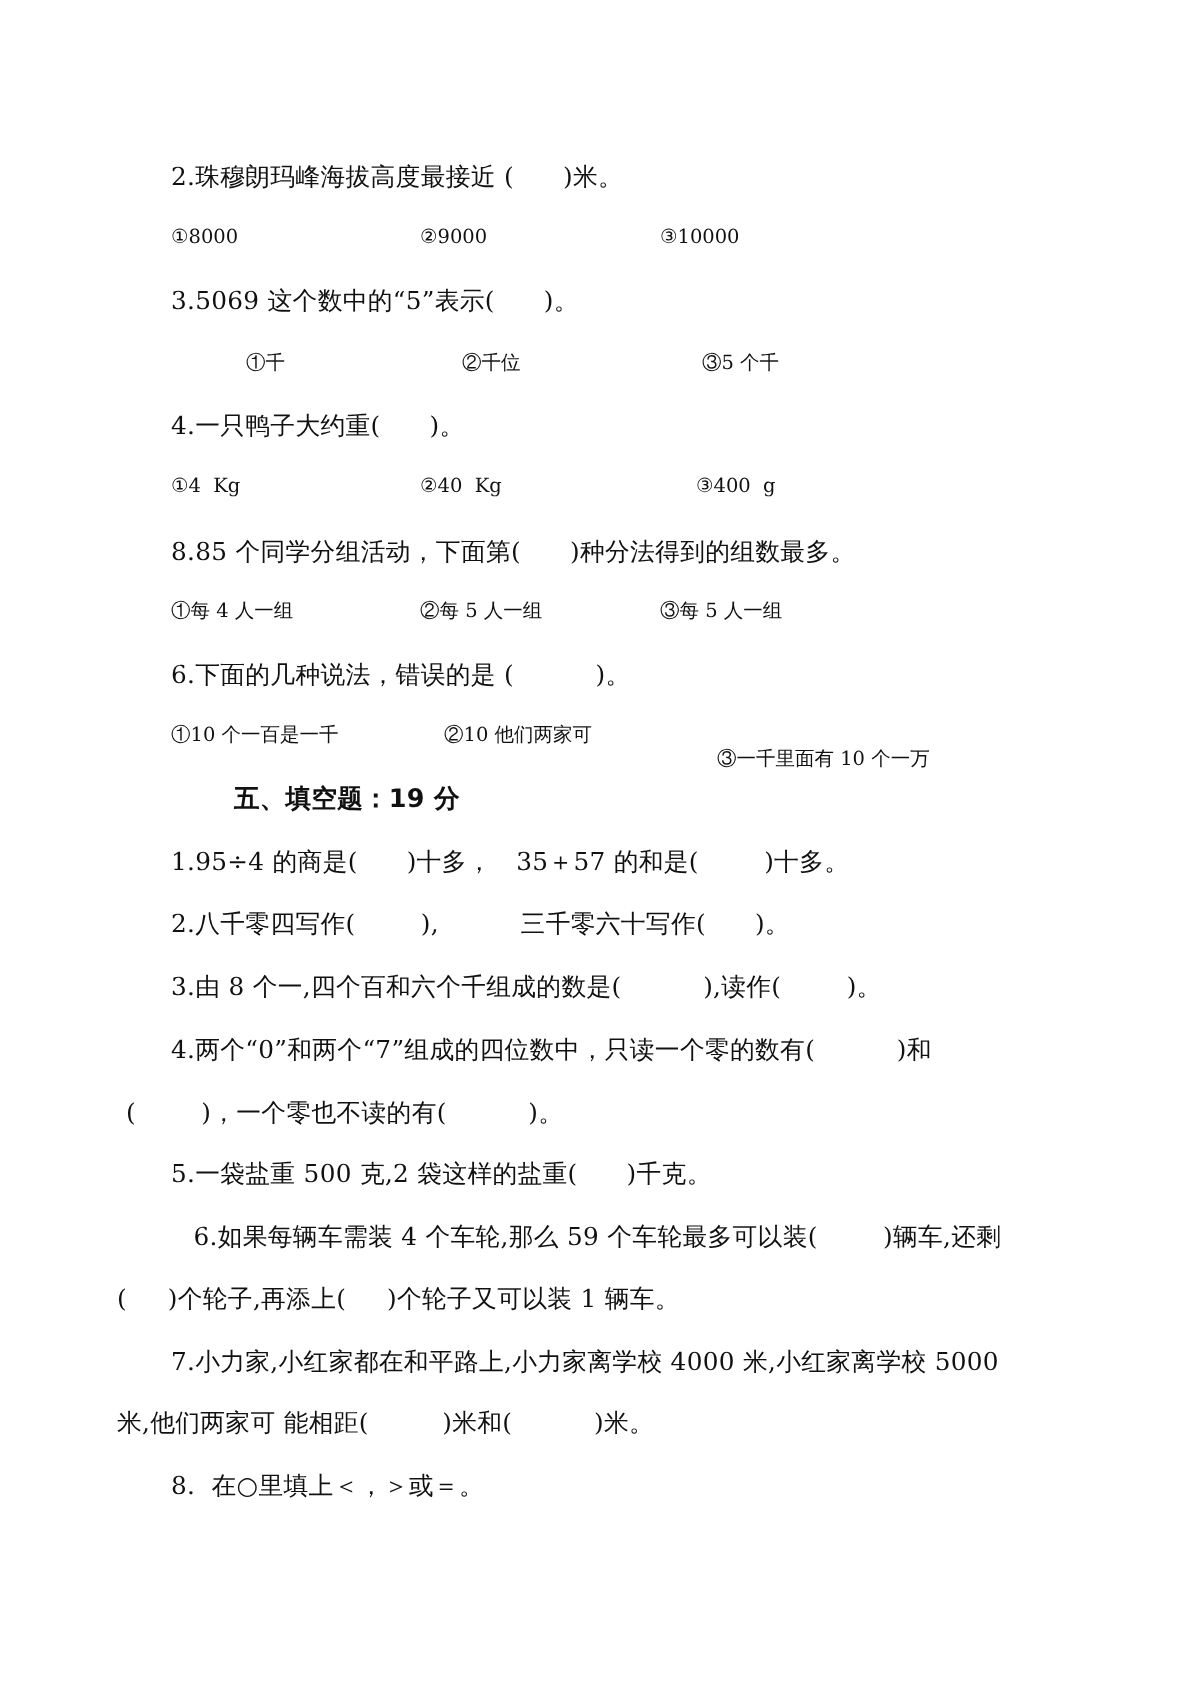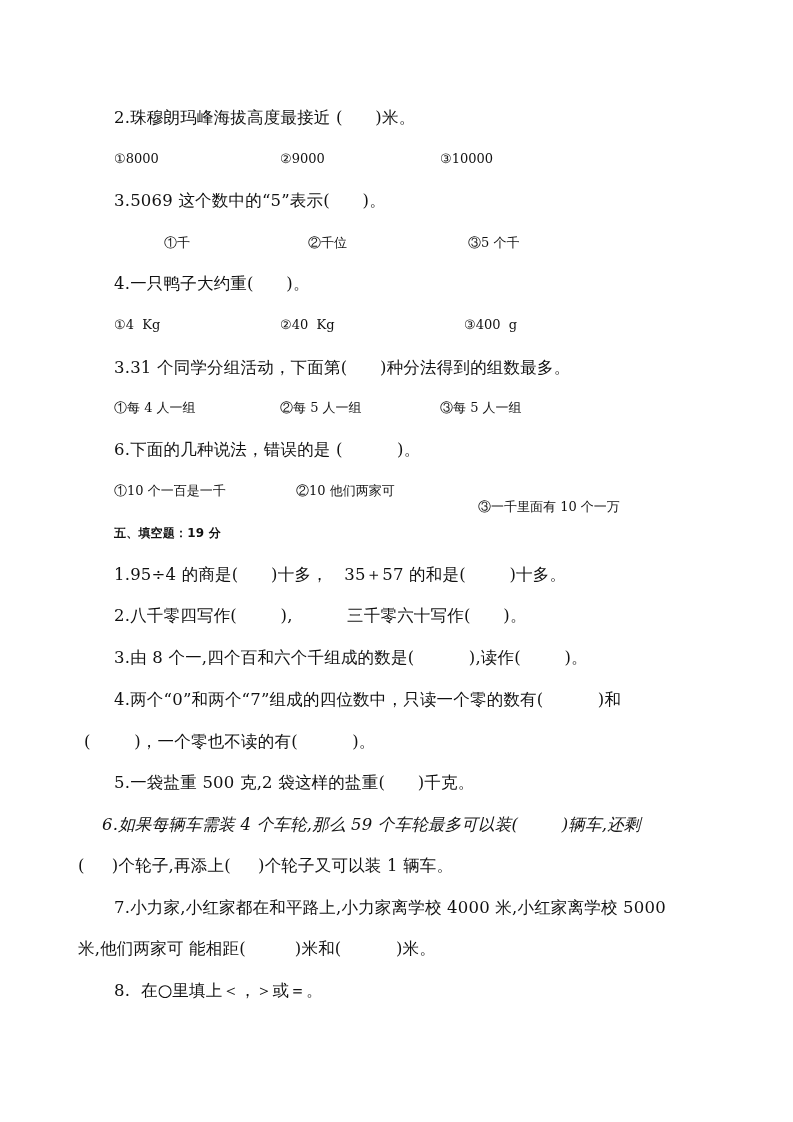--- a/index.html
+++ b/index.html
@@ -11,21 +11,22 @@
     .line {
       position: absolute;
       font-size: 16.5px;
       line-height: 22px;
       white-space: pre;
       letter-spacing: 0.2px;
     }
     .heading {
       font-family: "DejaVu Sans", "Liberation Sans", sans-serif;
       font-weight: bold;
-      font-size: 12px;
+      font-size: 17px;
+      margin-left: 42px;
     }
     .opt { position: absolute; font-size: 13px; line-height: 22px; white-space: pre; }
   </style>
 </head>
 <body>
 
 <div class="line" style="left:114px; top:107px;">2.珠穆朗玛峰海拔高度最接近 (      )米。</div>
 <div class="opt" style="left:114px; top:148px;">①8000</div>
 <div class="opt" style="left:280px; top:148px;">②9000</div>
 <div class="opt" style="left:440px; top:148px;">③10000</div>
@@ -33,35 +34,35 @@
 <div class="line" style="left:114px; top:190px;">3.5069 这个数中的“5”表示(      )。</div>
 <div class="opt" style="left:140px; top:232px;margin-left:24px;">①千</div>
 <div class="opt" style="left:308px; top:232px;">②千位</div>
 <div class="opt" style="left:468px; top:232px;">③5 个千</div>
 
 <div class="line" style="left:114px; top:273px;">4.一只鸭子大约重(      )。</div>
 <div class="opt" style="left:114px; top:314px;">①4  Kg</div>
 <div class="opt" style="left:280px; top:314px;">②40  Kg</div>
 <div class="opt" style="left:440px; top:314px;margin-left:24px;">③400  g</div>
 
-<div class="line" style="left:114px; top:357px;">3.31 个同学分组活动，下面第(      )种分法得到的组数最多。</div>
+<div class="line" style="left:114px; top:357px;">8.85 个同学分组活动，下面第(      )种分法得到的组数最多。</div>
 <div class="opt" style="left:114px; top:397px;">①每 4 人一组</div>
 <div class="opt" style="left:280px; top:397px;">②每 5 人一组</div>
 <div class="opt" style="left:440px; top:397px;">③每 5 人一组</div>
 
 <div class="line" style="left:114px; top:439px;">6.下面的几种说法，错误的是 (          )。</div>
 <div class="opt" style="left:114px; top:480px;">①10 个一百是一千</div>
 <div class="opt" style="left:296px; top:480px;">②10 他们两家可</div>
 <div class="opt" style="left:478px; top:480px;margin-top:16px;">③一千里面有 10 个一万</div>
 
 <div class="line heading" style="left:114px; top:522px;">五、填空题：19 分</div>
 
 <div class="line" style="left:114px; top:564px;">1.95÷4 的商是(      )十多，   35＋57 的和是(        )十多。</div>
 <div class="line" style="left:114px; top:605px;">2.八千零四写作(        ),          三千零六十写作(      )。</div>
 <div class="line" style="left:114px; top:647px;">3.由 8 个一,四个百和六个千组成的数是(          ),读作(        )。</div>
 <div class="line" style="left:114px; top:689px;">4.两个“0”和两个“7”组成的四位数中，只读一个零的数有(          )和</div>
 <div class="line" style="left:84px; top:731px;">(        )，一个零也不读的有(          )。</div>
 <div class="line" style="left:114px; top:772px;">5.一袋盐重 500 克,2 袋这样的盐重(      )千克。</div>
-<div class="line" style="left:102px; top:814px;font-style:italic;">6.如果每辆车需装 4 个车轮,那么 59 个车轮最多可以装(        )辆车,还剩</div>
+<div class="line" style="left:129px; top:814px;">6.如果每辆车需装 4 个车轮,那么 59 个车轮最多可以装(        )辆车,还剩</div>
 <div class="line" style="left:78px; top:855px;">(     )个轮子,再添上(     )个轮子又可以装 1 辆车。</div>
 <div class="line" style="left:114px; top:897px;">7.小力家,小红家都在和平路上,小力家离学校 4000 米,小红家离学校 5000</div>
 <div class="line" style="left:78px; top:938px;">米,他们两家可 能相距(         )米和(          )米。</div>
 <div class="line" style="left:114px; top:980px;">8.  在○里填上＜，＞或＝。</div>
 
 </body></html>

